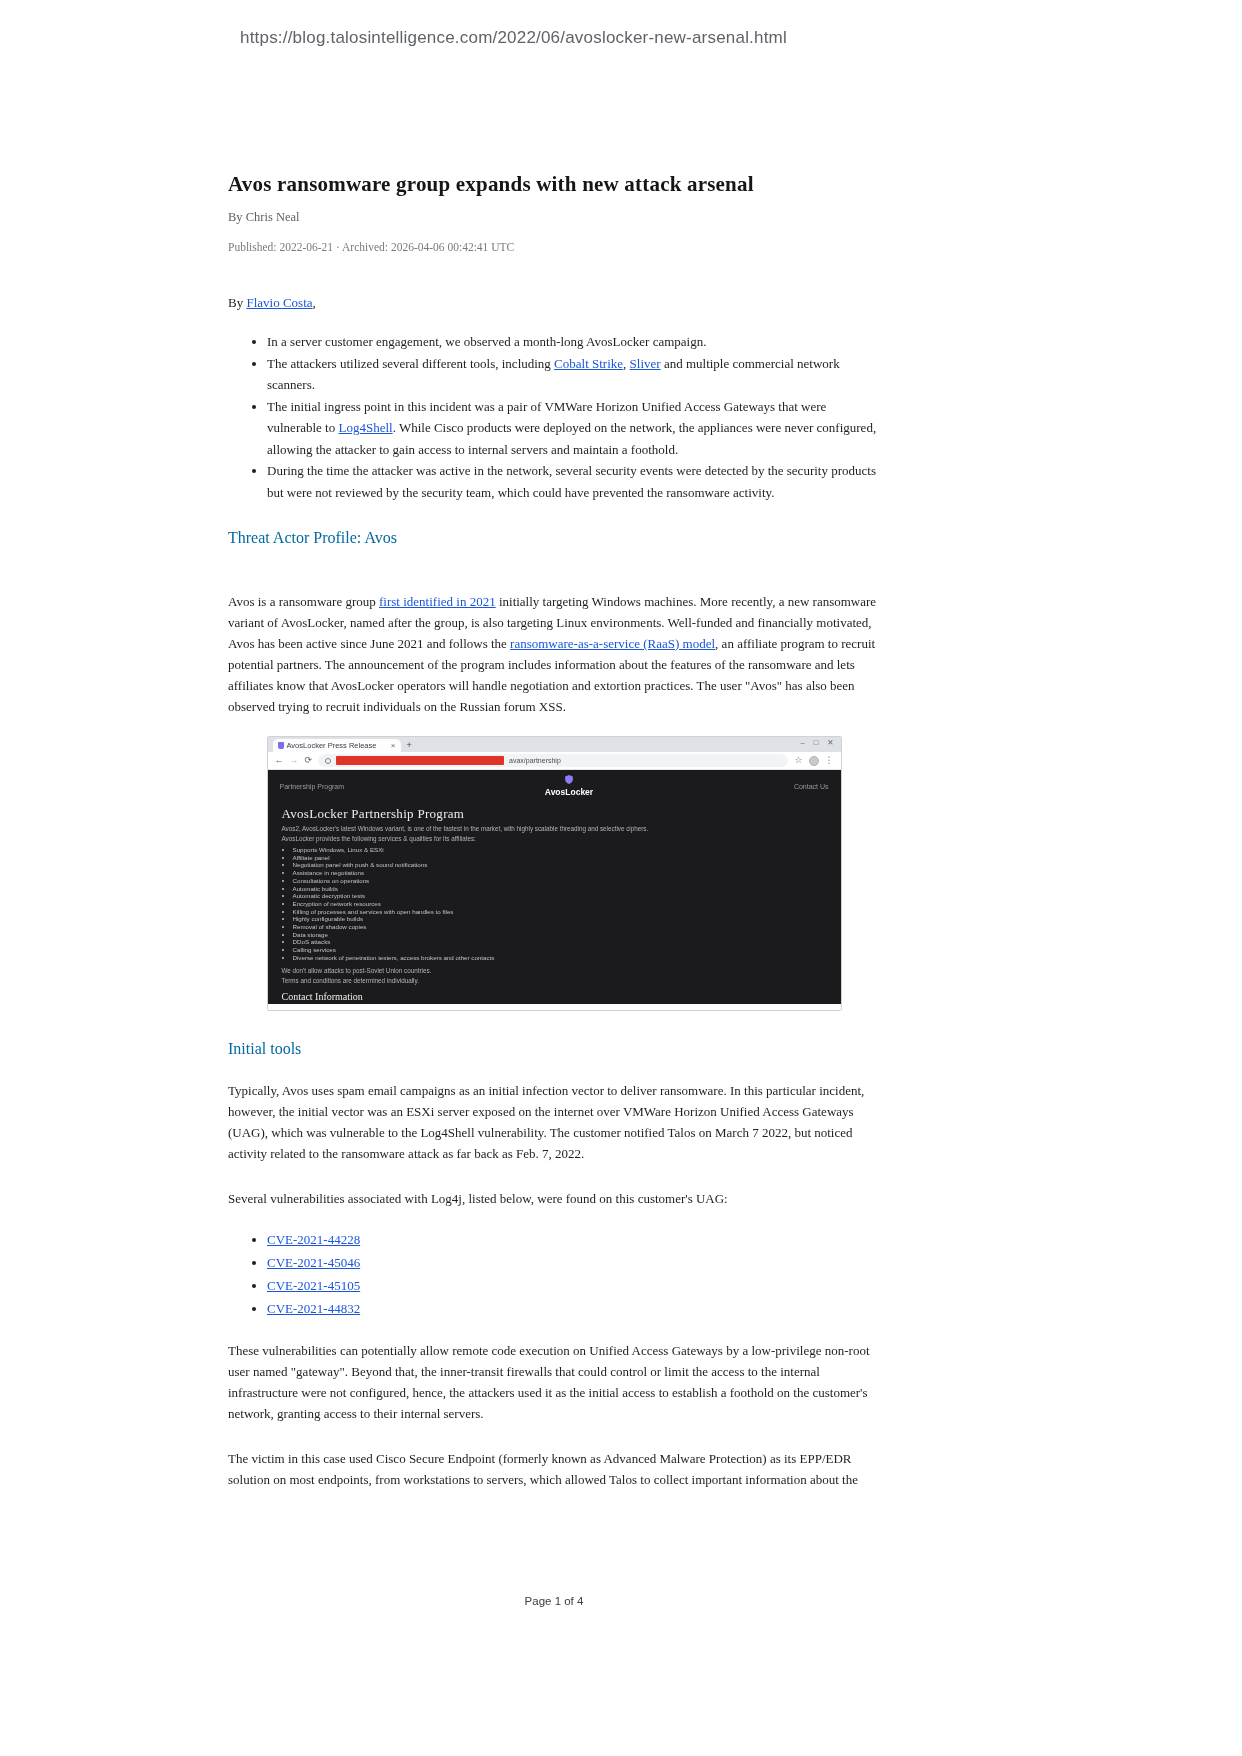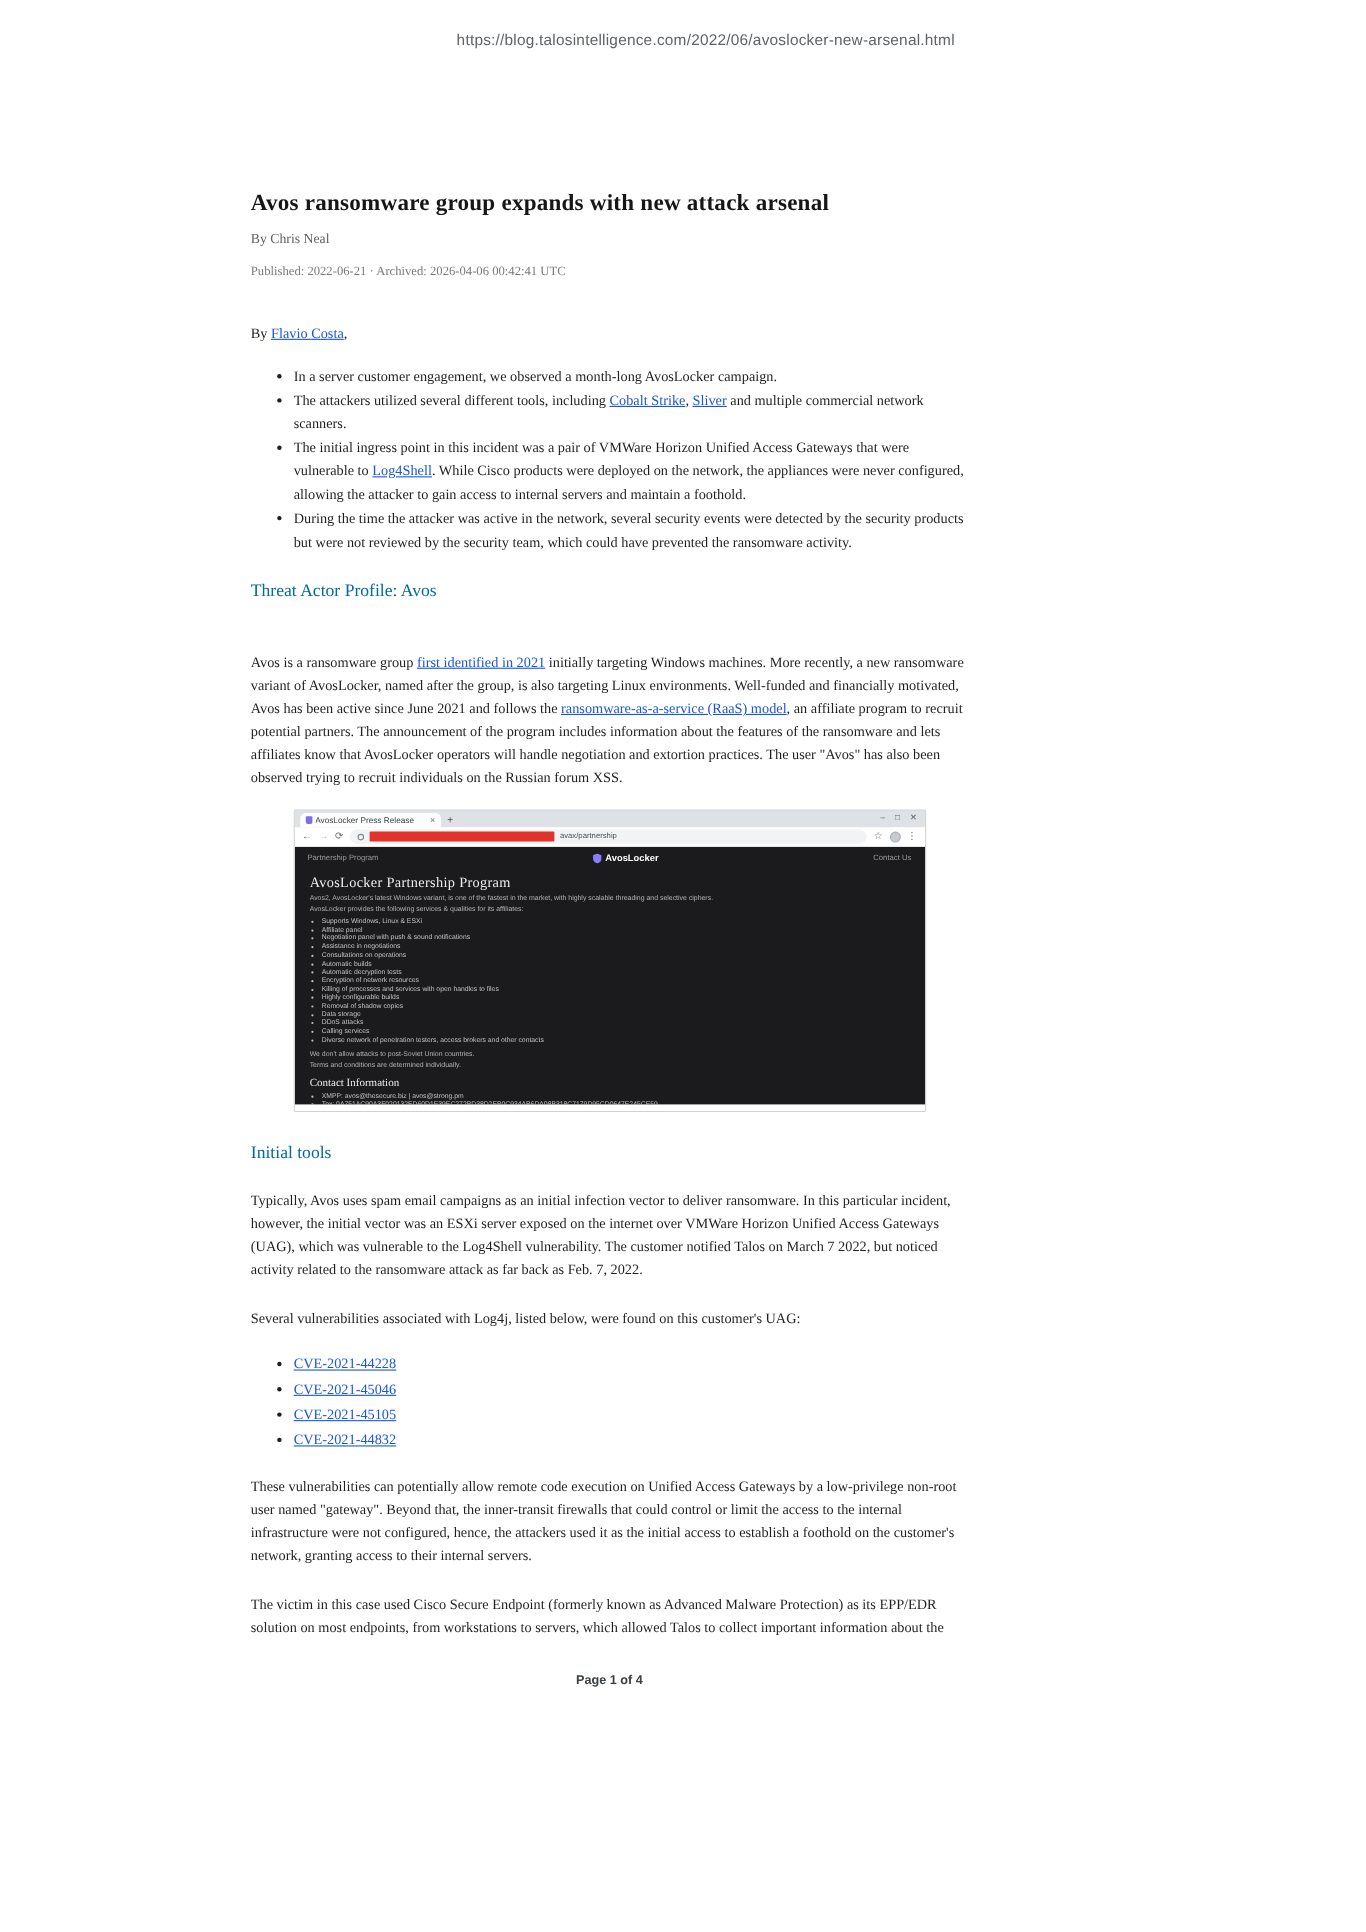--- a/index.html
+++ b/index.html
@@ -2,28 +2,28 @@
 <html><head>
 <meta charset="utf-8">
 <style>
   * { margin: 0; padding: 0; box-sizing: border-box; }
   html, body { background: #ffffff; }
   body { width: 1242px; height: 1756px; font-family: "Liberation Serif", serif; }
 
   .page { position: relative; width: 1242px; height: 1756px; background: #fff; overflow: hidden; }
 
   .hdr-url {
-    position: absolute; top: 28px; left: 216px; width: 652px;
-    text-align: right; font-family: "Liberation Sans", sans-serif;
-    font-size: 14px; color: #5f6368; letter-spacing: .2px;
+    position: absolute; top: 28px; left: 240px; width: 652px;
+    text-align: left; font-family: "Liberation Sans", sans-serif;
+    font-size: 17px; color: #5f6368; letter-spacing: .2px;
   }
   .ftr-page {
-    position: absolute; top: 1522px; left: 228px; width: 652px;
+    position: absolute; top: 1595px; left: 228px; width: 652px;
     text-align: center; font-family: "Liberation Sans", sans-serif;
-    font-size: 11.5px; color: #3c4043; font-weight: bold;
+    font-size: 11.5px; color: #3c4043;
   }
 
   .article { position: absolute; left: 228px; top: 0; width: 652px; padding-top: 172px; color: #1f1f1f; }
 
   .title { font-size: 21px; font-weight: bold; color: #161616; letter-spacing: .2px; }
   .byline { margin-top: 13px; font-size: 12.5px; color: #5f5f5f; }
   .meta   { margin-top: 16px; font-size: 11.5px; color: #7a7a7a; }
   .dateline { margin-top: 20px; font-size: 13px; color: #202020; }
   .authorline { margin-top: 42px; font-size: 13px; }
 
@@ -81,21 +81,21 @@
 
   .view { height: 240px; background: #ffffff; position: relative; }
   .site {
     position: absolute; top: 0; left: 0; right: 0; height: 234px;
     background: #1b1a1d; color: #c5c5c5; overflow: hidden;
   }
   .site-nav {
     display: flex; justify-content: space-between; align-items: center;
     padding: 5px 12px 3px; font-size: 7px; color: #9b9b9b;
   }
-  .brand { display: flex; align-items: center; gap: 3px; color: #ffffff; font-weight: bold; font-size: 8.5px; }
+  .brand { display: flex; align-items: center; gap: 3px; color: #ffffff; font-weight: bold; font-size: 8.5px; flex-direction: column; }
   .site-h1 { font-family: "Liberation Serif", serif; font-weight: normal; font-size: 13px; color: #ededed; margin: 6px 14px 3px; letter-spacing: .3px; }
   .site-p { font-size: 6.3px; line-height: 8px; color: #b4b4b4; margin: 2px 14px; }
   .site-list { list-style: disc; margin: 3px 14px 3px; padding-left: 11px; font-size: 6.2px; line-height: 7.7px; color: #c3c3c3; }
   .site-note1 { margin-top: 5px; }
   .site-h2 { font-family: "Liberation Serif", serif; font-weight: normal; font-size: 10px; color: #ececec; margin: 6px 14px 2px; }
 </style>
 </head>
 <body>
 
 <div class="page">

